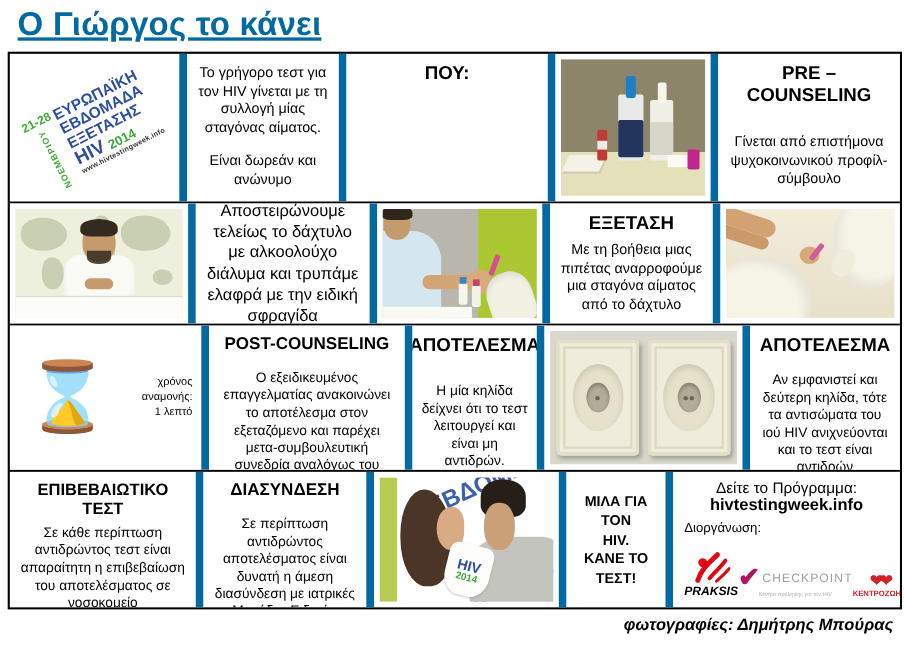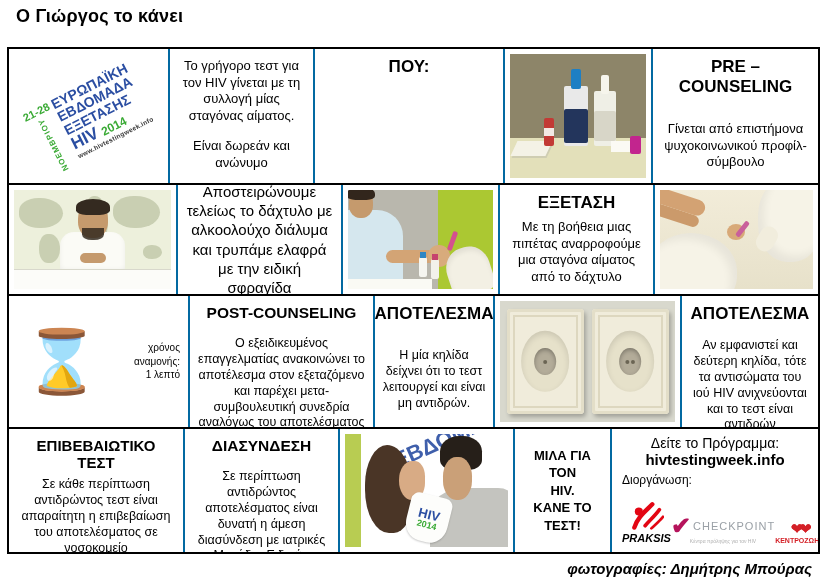--- a/index.html
+++ b/index.html
@@ -1,22 +1,22 @@
 <!DOCTYPE html>
 <html><head>
 <meta charset="utf-8">
 <style>
   html,body{margin:0;padding:0;background:#fff;}
   body{width:822px;height:586px;font-family:"Liberation Sans",sans-serif;color:#000;position:relative;overflow:hidden;}
   .page{position:absolute;inset:0;}
-  .title{position:absolute;left:16px;top:6px;font-size:18px;font-weight:bold;color:#000000;letter-spacing:.2px;}
+  .title{position:absolute;left:16px;top:6px;font-size:30px;font-weight:bold;color:#0369a1;letter-spacing:.2px;text-decoration:underline;}
   .grid{position:absolute;left:7px;top:47px;width:809px;border:2px solid #000;background:#fff;}
   .row{display:flex;border-bottom:2px solid #000;}
   .row:last-child{border-bottom:none;}
-  .cell{box-sizing:border-box;border-right:2px solid #0369a1;overflow:hidden;position:relative;background:#fff;
+  .cell{box-sizing:border-box;border-right:7px solid #0369a1;overflow:hidden;position:relative;background:#fff;
         display:flex;flex-direction:column;align-items:center;text-align:center;}
   .cell:last-child{border-right:none;flex:1 1 auto;}
   .r1{height:134px}.r2{height:109px}.r3{height:131px}.r4{height:123px}
   .txt{padding:5px 7px;}
   .head{font-weight:bold;font-size:17px;margin-top:3px;}
   .head.big{font-size:15.5px;}
   .bodytxt{font-size:12.5px;line-height:1.27;}
   .photo{position:absolute;inset:5px;overflow:hidden;}
   
   .logocell{justify-content:center;}

